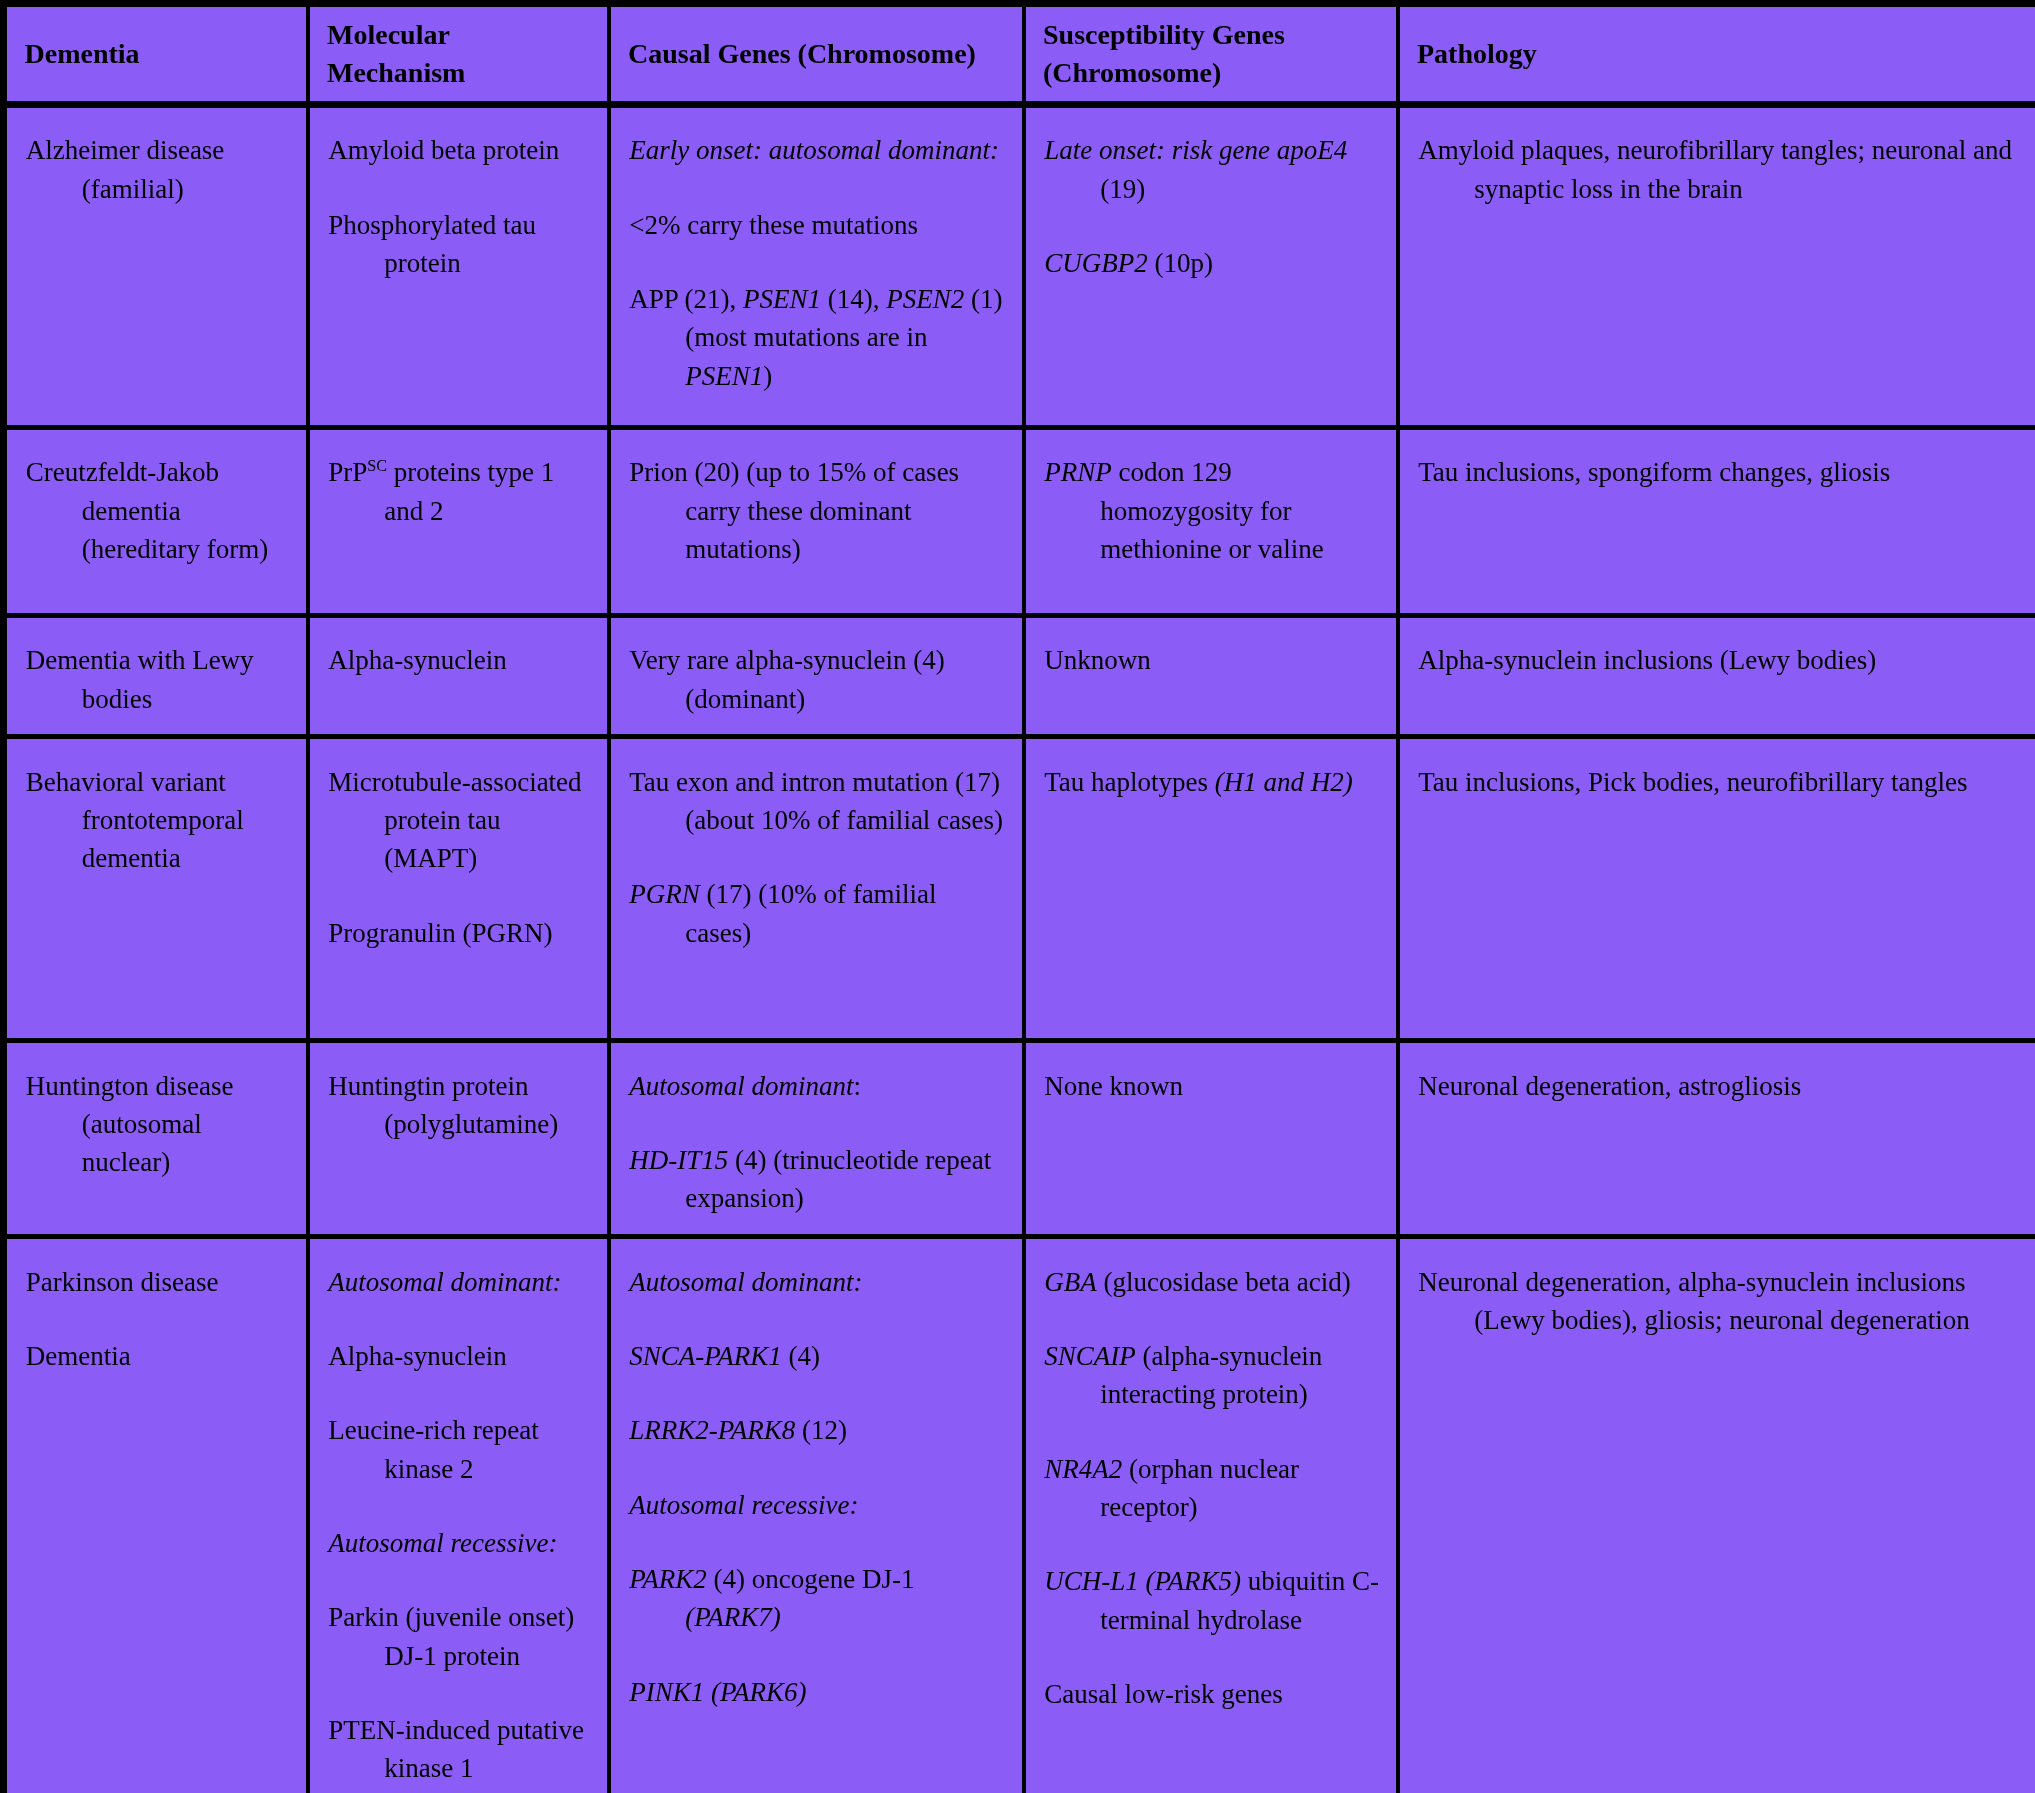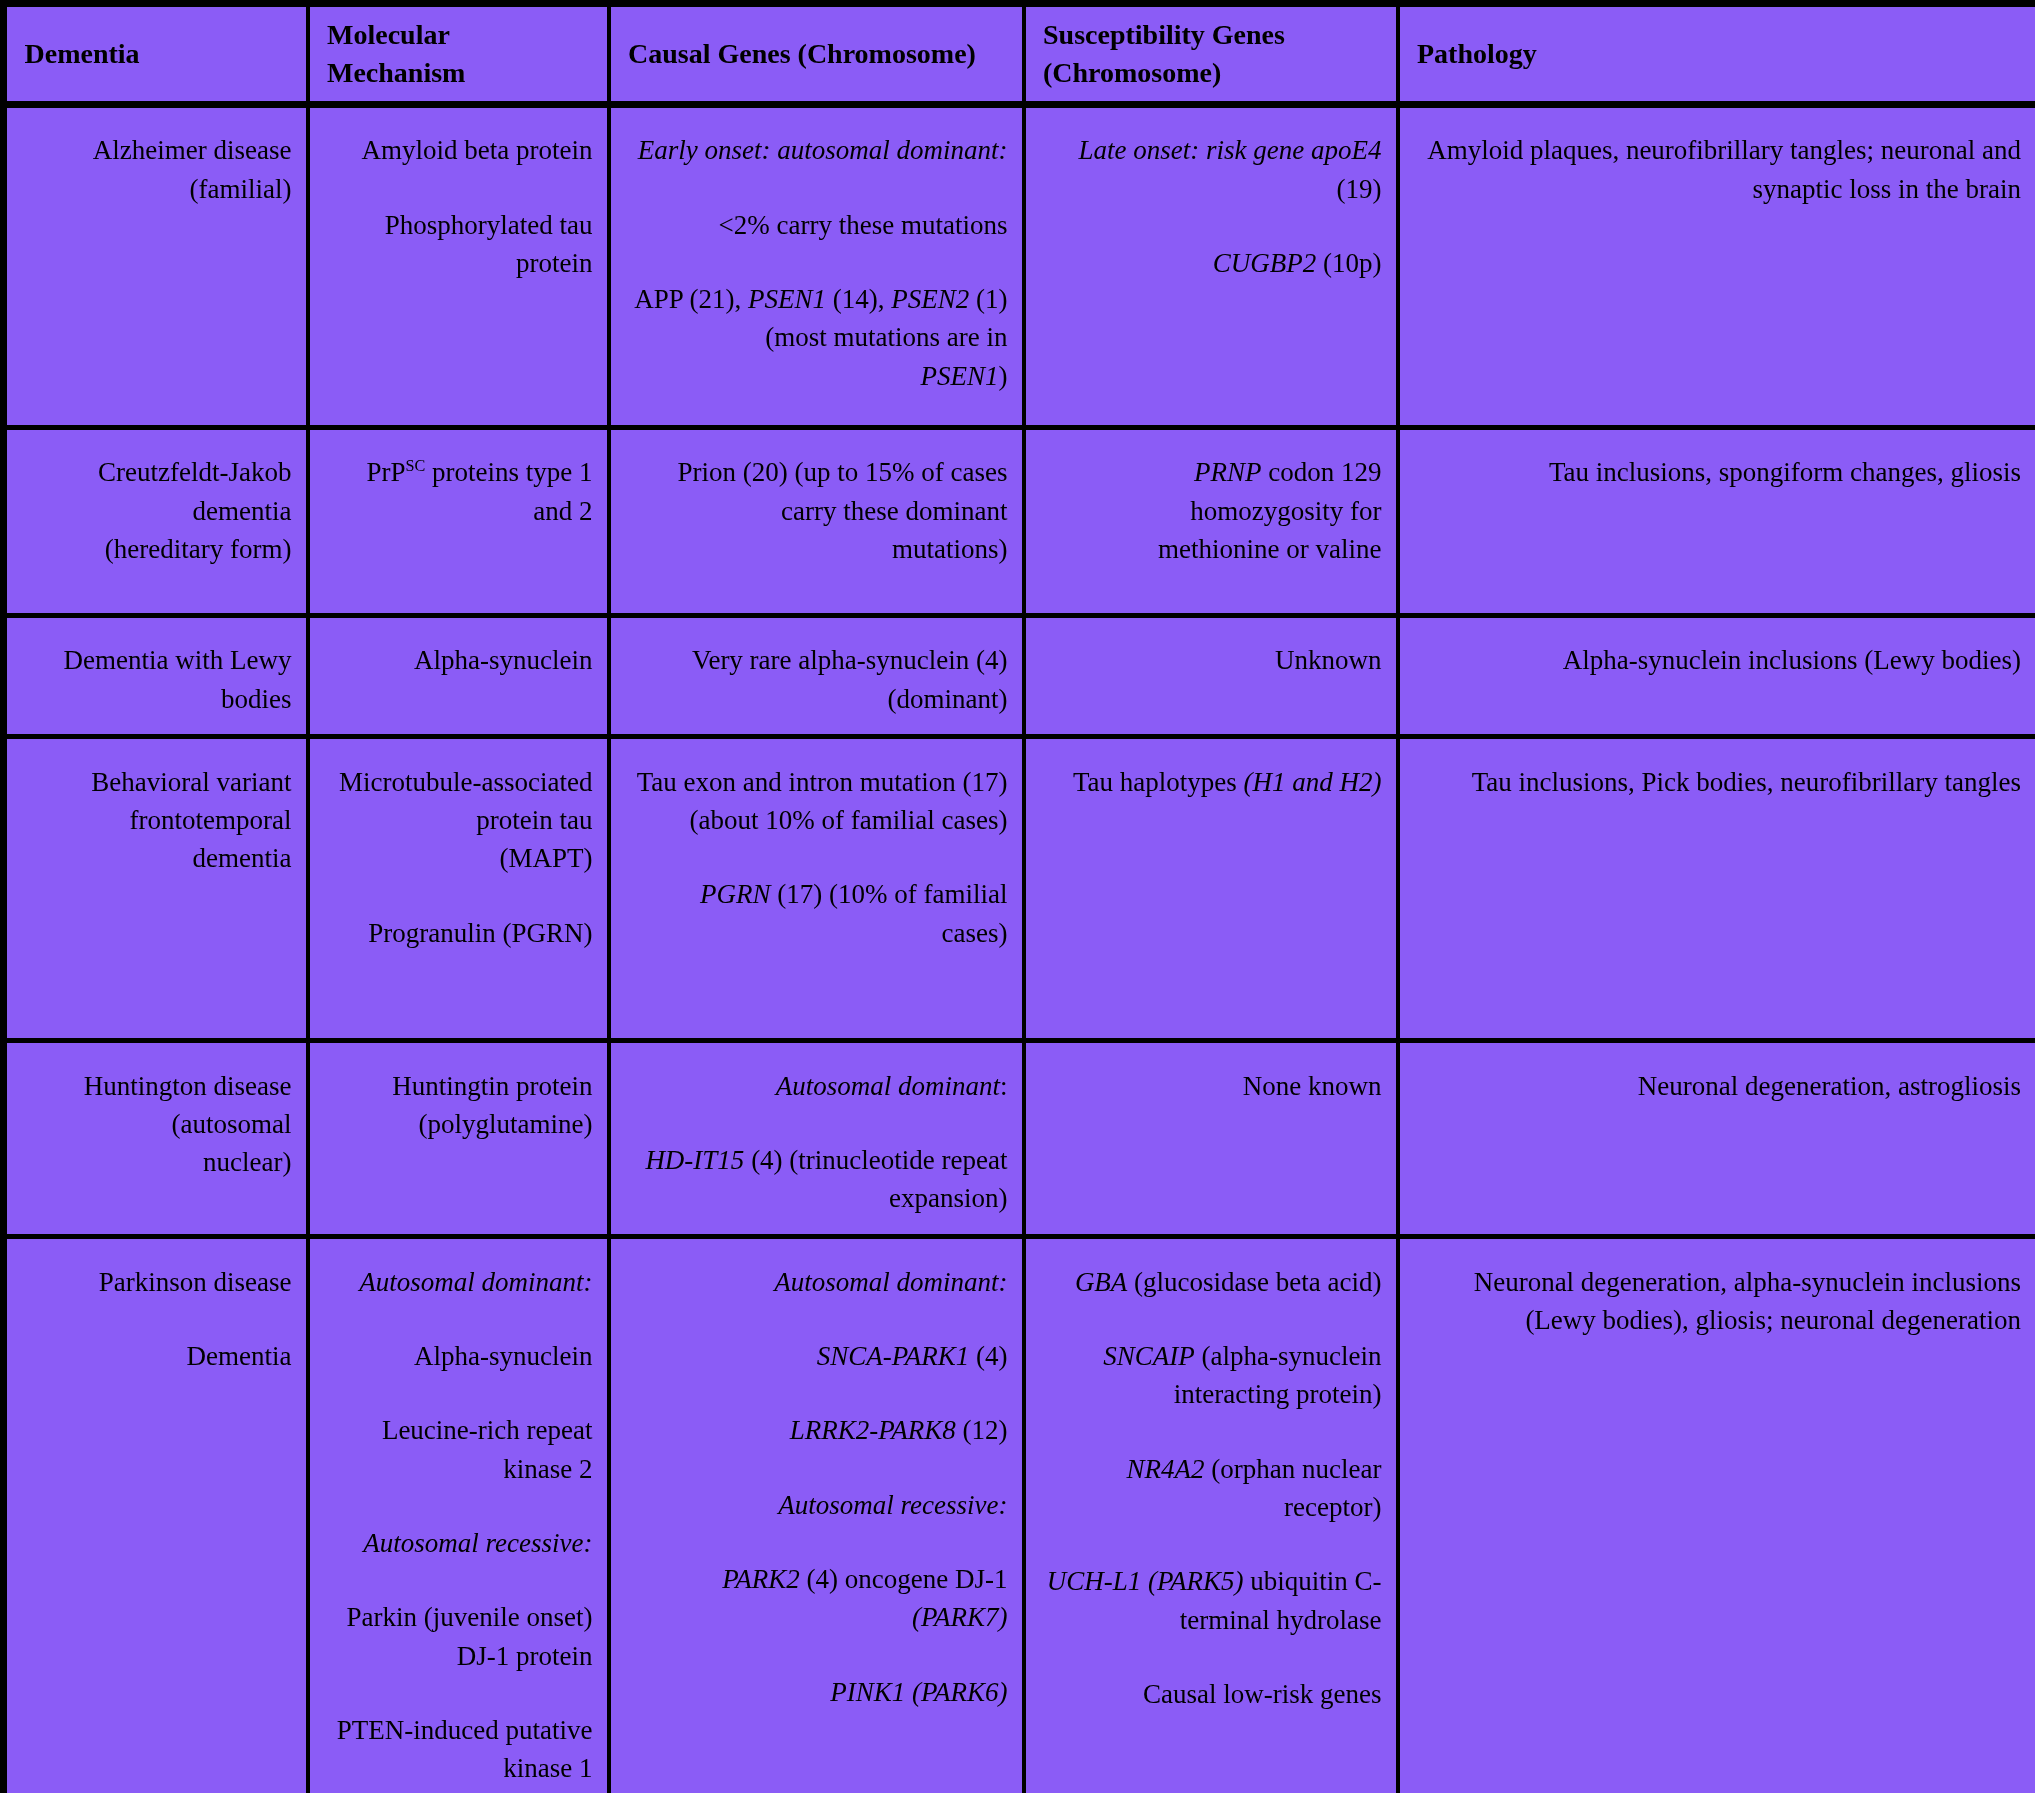--- a/index.html
+++ b/index.html
@@ -40,21 +40,20 @@
     vertical-align: middle;
     font-weight: bold;
     font-size: 28px;
     line-height: 1.35;
     padding: 8.2px 14px 8.2px 17.5px;
   }
   tbody td {
     font-size: 27px;
     line-height: 1.42;
     padding: 23.4px 14px 16.4px 18.7px;
-    text-align: right;
   }
   td p {
     margin: 0 0 36px 0;
     padding-left: 56px;
     text-indent: -56px;
   }
   td p:last-child { margin-bottom: 0; }
   .run-italic { font-style: italic; margin-top: 32px; }
   sup.run-sup {
     font-size: 60%;

